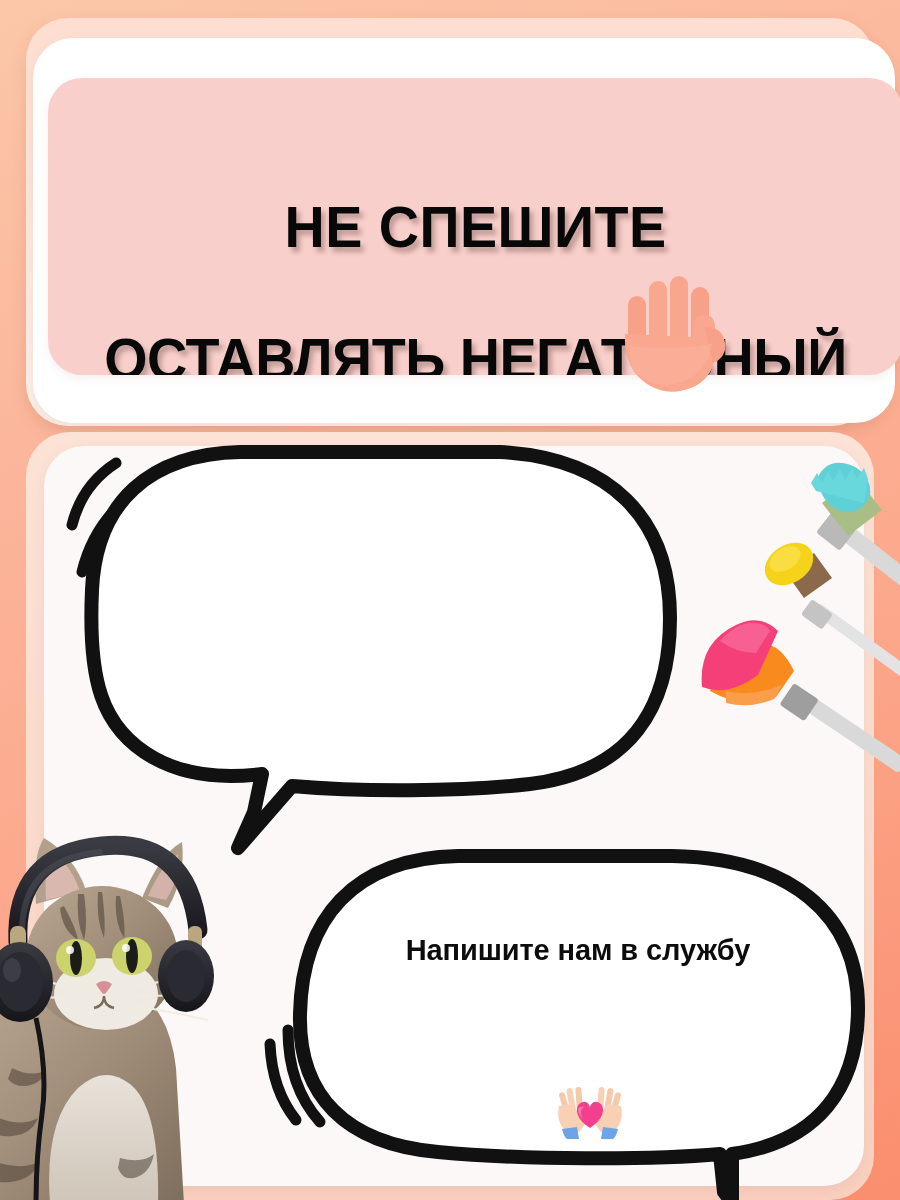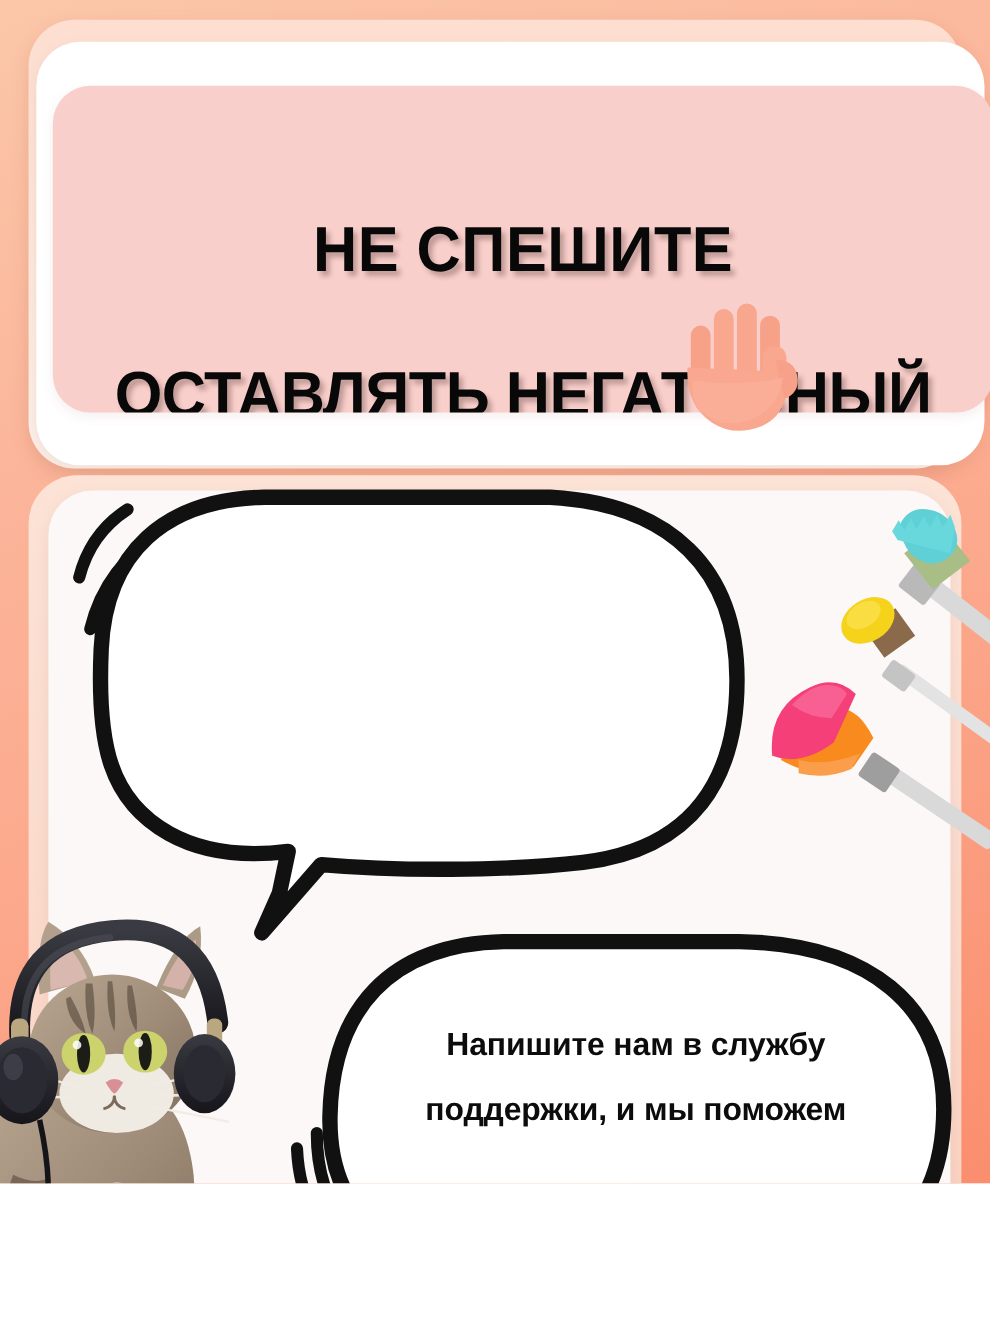--- a/index.html
+++ b/index.html
@@ -7,21 +7,21 @@
     padding: 0;
     background: #ffffff;
   }
   body {
     font-family: "Liberation Sans", sans-serif;
   }
 
   #poster {
     position: relative;
     width: 900px;
-    height: 1076px;
+    height: 1200px;
     overflow: hidden;
     background: linear-gradient(160deg, #fbc7a9 0%, #fbb79c 28%, #fca88c 60%, #fa8e6e 100%);
   }
 
   
   .hdr-card-outer {
     position: absolute;
     left: 26px;
     top: 18px;
     width: 848px;
@@ -265,21 +265,20 @@
              L 462 344
              L 470 354
              L 470 306
              C 556 294, 596 240, 596 160
              C 596 66, 528 10, 410 8
              Z" fill="#ffffff" stroke="#111111" stroke-width="14" stroke-linejoin="round"></path>
   </svg>
 
   <div id="bubble-bot-text" class="bubble-text">
     <span class="ln">Напишите нам в службу</span>
-    <span class="ln">поддержки, и мы поможем</span>
   </div>
 
   <svg class="heart-hands" viewBox="0 0 76 62">
     <g>
       <rect x="9" y="10" width="6" height="20" rx="3" transform="rotate(-16 12 20)" fill="#f6c9ab"></rect>
       <rect x="16" y="6" width="6" height="23" rx="3" transform="rotate(-10 19 17)" fill="#f8d0b3"></rect>
       <rect x="24" y="5" width="6" height="23" rx="3" transform="rotate(-4 27 16)" fill="#f6c9ab"></rect>
       <rect x="46" y="5" width="6" height="23" rx="3" transform="rotate(4 49 16)" fill="#f8d0b3"></rect>
       <rect x="54" y="6" width="6" height="23" rx="3" transform="rotate(10 57 17)" fill="#f6c9ab"></rect>
       <rect x="61" y="10" width="6" height="20" rx="3" transform="rotate(16 64 20)" fill="#f6c9ab"></rect>

